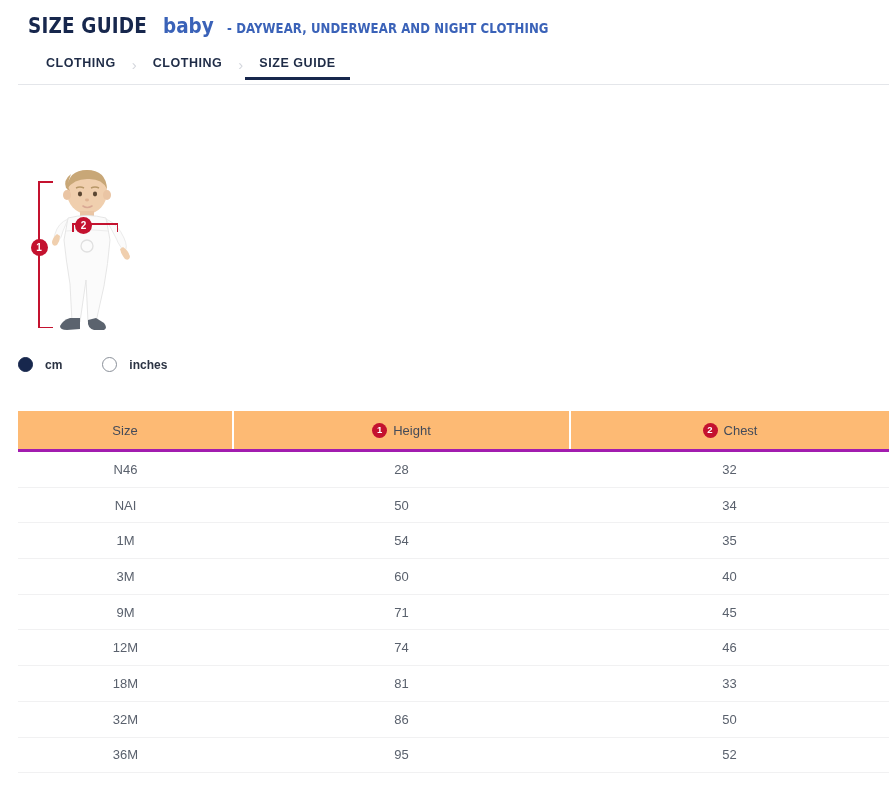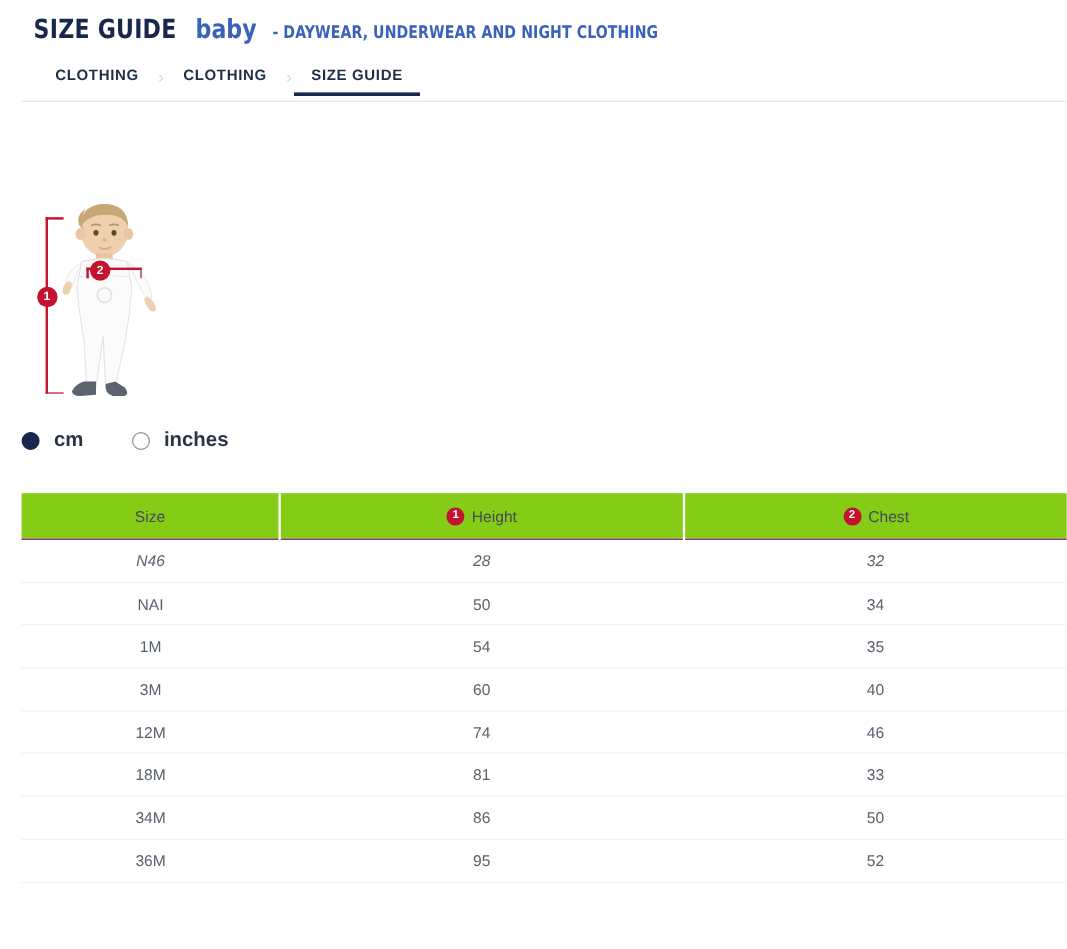--- a/index.html
+++ b/index.html
@@ -185,36 +185,36 @@
     box-sizing: border-box;
     border: 1.5px solid #8a9099;
     background: #ffffff;
   }
   .radio.checked {
     background: #17274d;
     border-color: #17274d;
   }
   .unit-label {
     margin-left: 12px;
-    font-size: 17px;
+    font-size: 12px;
     font-weight: bold;
     color: #2c3444;
   }
 
   
   .size-table {
     position: absolute;
     left: 18px;
     top: 411px;
     width: 871px;
     border-collapse: collapse;
     table-layout: fixed;
   }
   .size-table th {
-    background: #84cc16;
+    background: #fdba74;
     height: 36px;
     font-size: 13px;
     font-weight: normal;
     color: #444b59;
     border-right: 2px solid #ffffff;
     vertical-align: middle;
   }
   .size-table th:last-child { border-right: none; }
   .th-inner {
     display: flex;
@@ -235,21 +235,21 @@
     margin-right: 6px;
     line-height: 1;
   }
   .size-table td {
     height: 32.7px;
     text-align: center;
     font-size: 13px;
     color: #5a616d;
     border-bottom: 1px solid #f1f1f2;
   }
-  .size-table tbody tr:first-child td { border-top: 1px solid #a21caf; font-style: italic; }
+  .size-table tbody tr:first-child td { border-top: 3px solid #a21caf; }
   .col-size { width: 215px; }
   .col-height { width: 337px; }
 </style>
 </head>
 <body>
 
 <div class="page-header">
   <div class="title-line">
     <span class="title-main">SIZE GUIDE</span>
     <span class="title-accent">baby</span>
@@ -367,31 +367,36 @@
       <td>1M</td>
       <td>54</td>
       <td>35</td>
     </tr>
     <tr>
       <td>3M</td>
       <td>60</td>
       <td>40</td>
     </tr>
     <tr>
+      <td>9M</td>
+      <td>71</td>
+      <td>45</td>
+    </tr>
+    <tr>
       <td>12M</td>
       <td>74</td>
       <td>46</td>
     </tr>
     <tr>
       <td>18M</td>
       <td>81</td>
       <td>33</td>
     </tr>
     <tr>
-      <td>34M</td>
+      <td>32M</td>
       <td>86</td>
       <td>50</td>
     </tr>
     <tr>
       <td>36M</td>
       <td>95</td>
       <td>52</td>
     </tr>
   </tbody>
 </table>

